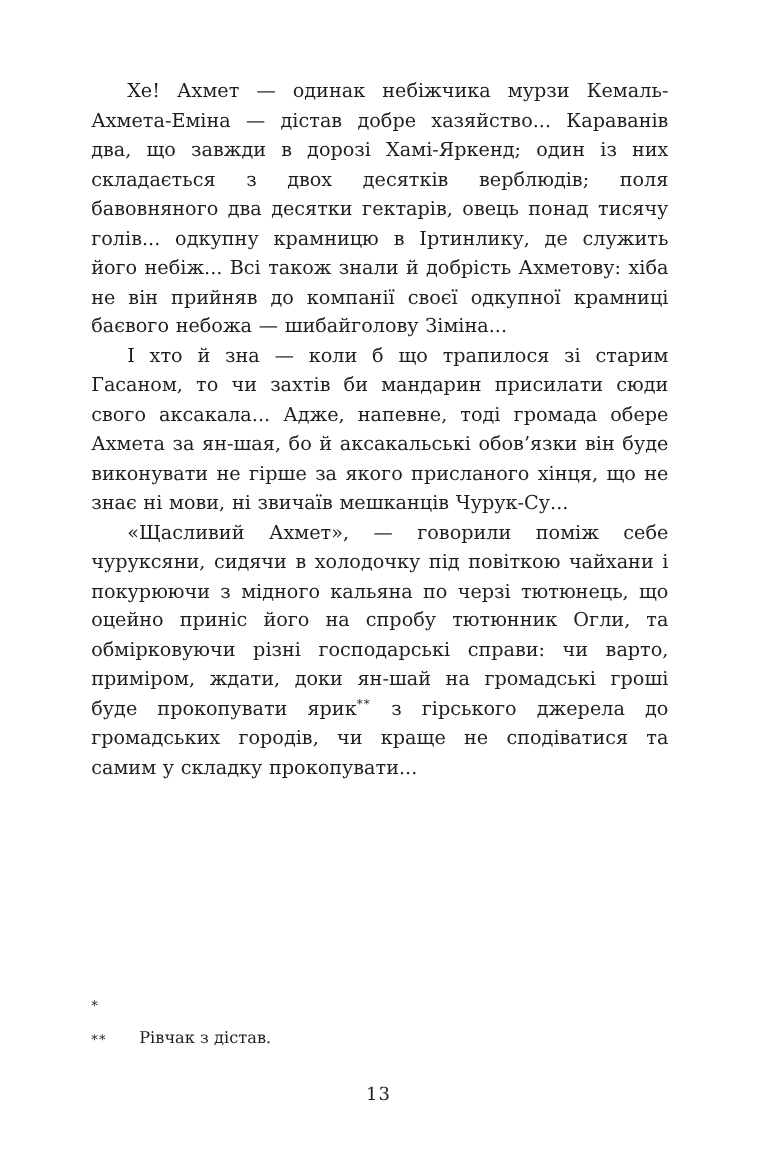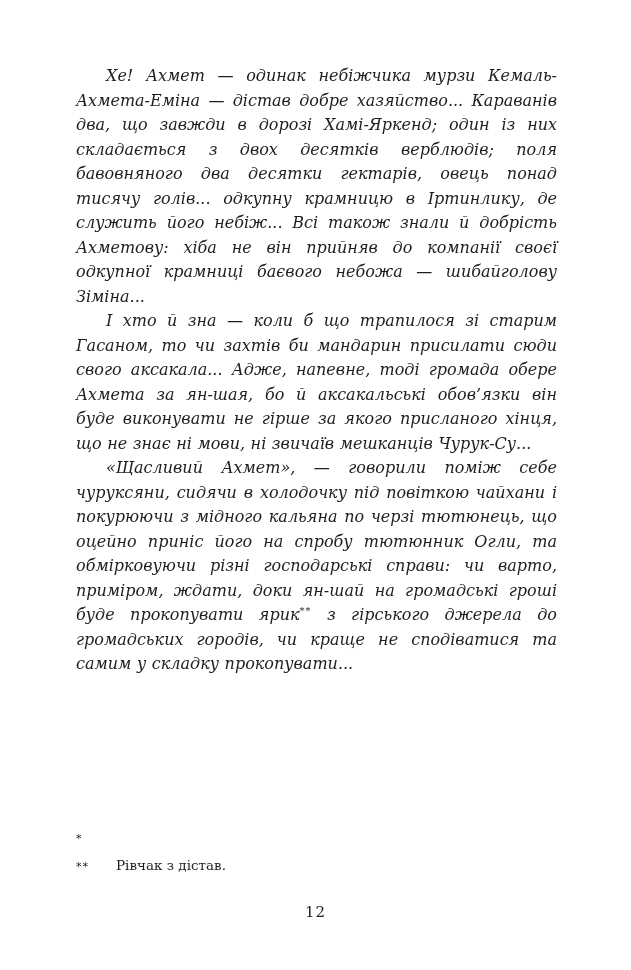--- a/index.html
+++ b/index.html
@@ -11,21 +11,20 @@
     background: #ffffff;
     color: #1e1e1e;
     font-family: "DejaVu Serif", "Liberation Serif", serif;
     overflow: hidden;
   }
   .text-block {
     position: absolute;
     top: 64px;
     left: 76px;
     width: 481px;
-    font-style: italic;
   }
   .para {
     margin: 0;
     font-size: 16px;
     line-height: 24.5px;
     text-align: justify;
     text-indent: 30px;
     word-spacing: 0.5px;
   }
   .fnref {
@@ -75,15 +74,15 @@
   <div class="footnotes">
     <div class="footnote">
       <span class="fn-marker">*</span>
     </div>
     <div class="footnote">
       <span class="fn-marker">**</span>
       <span class="fn-text">Рівчак з дістав.</span>
     </div>
   </div>
 
-  <div class="page-number">12</div>
+  <div class="page-number">13</div>
 
 </div>
 
 </body></html>

